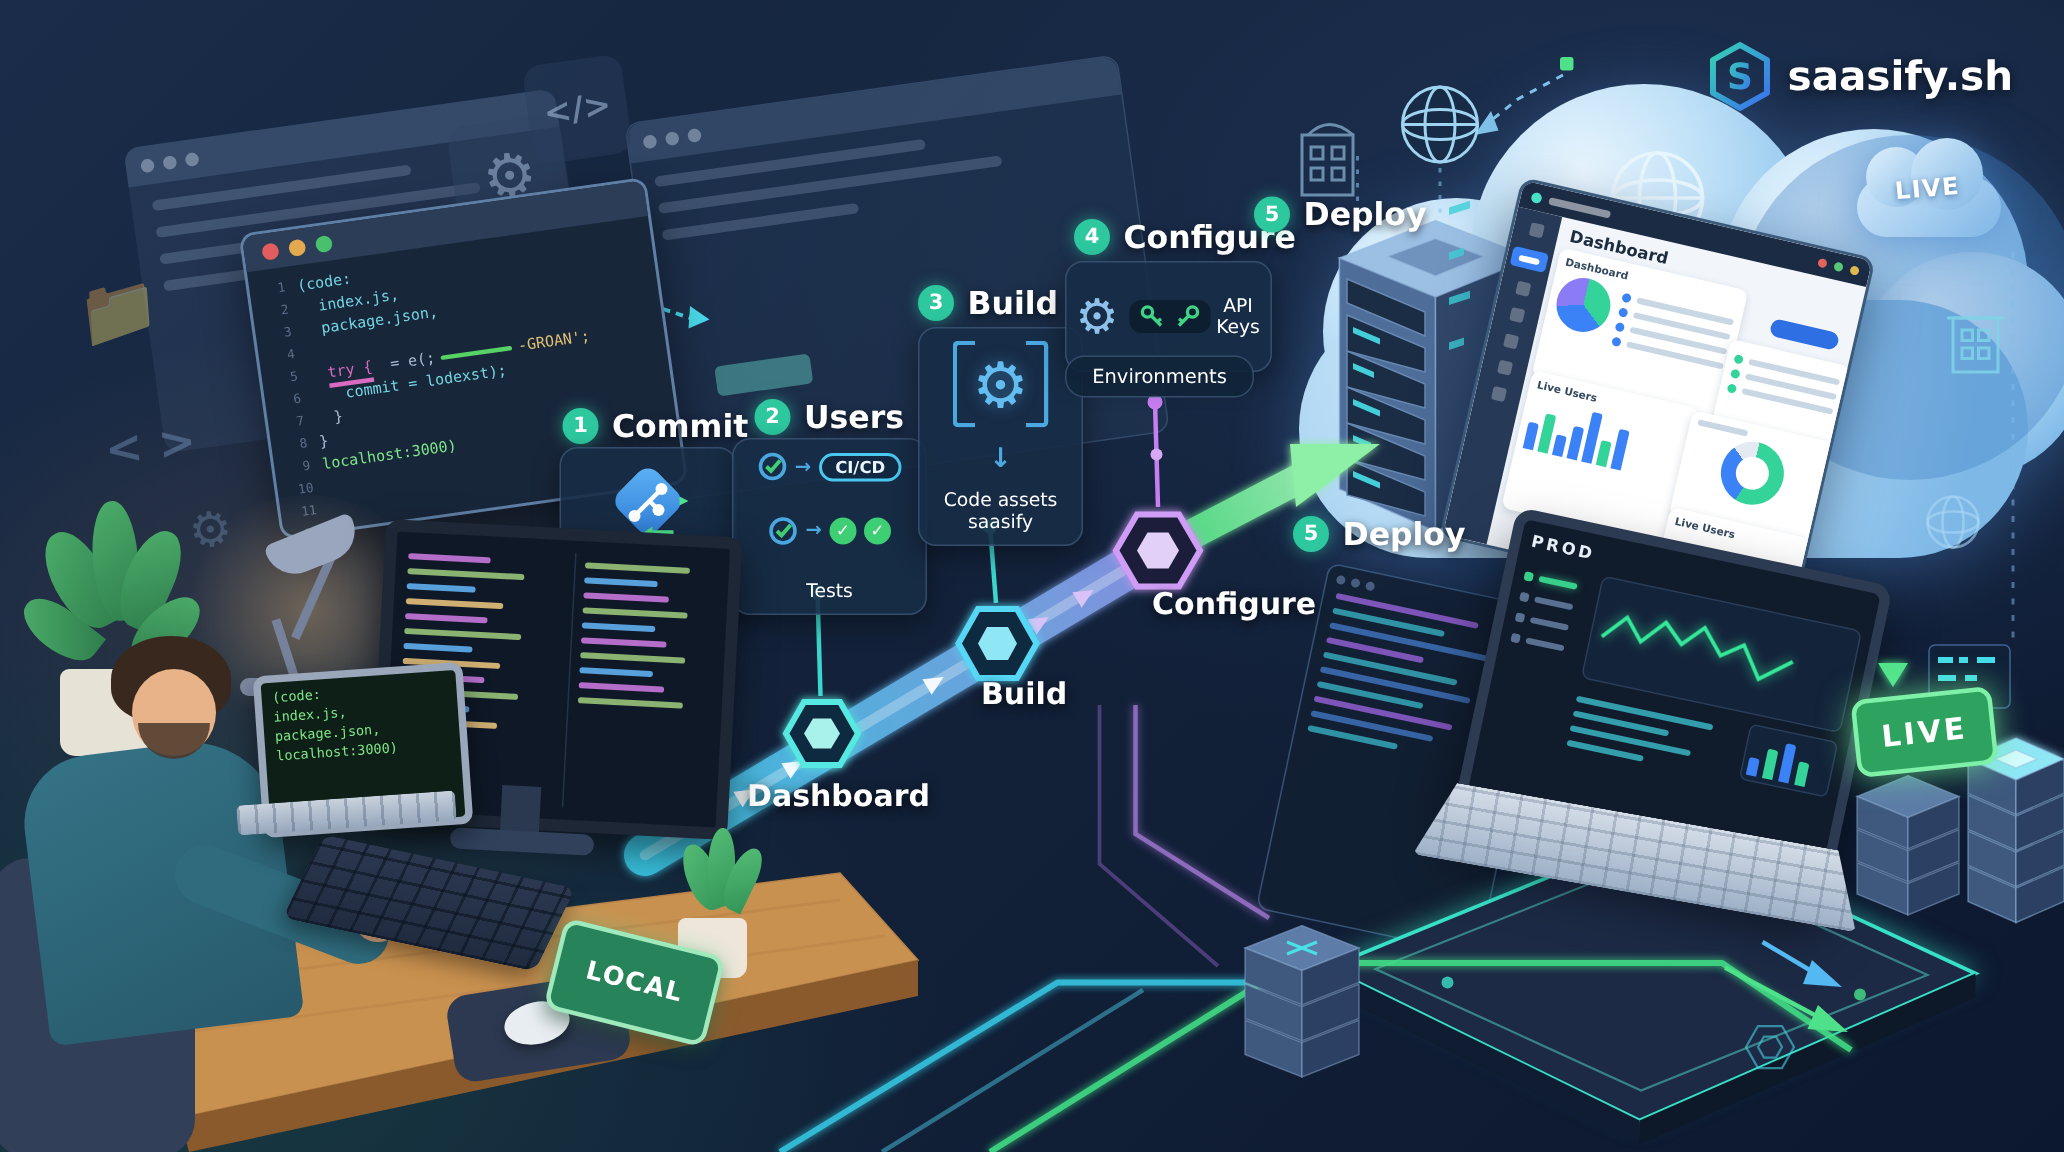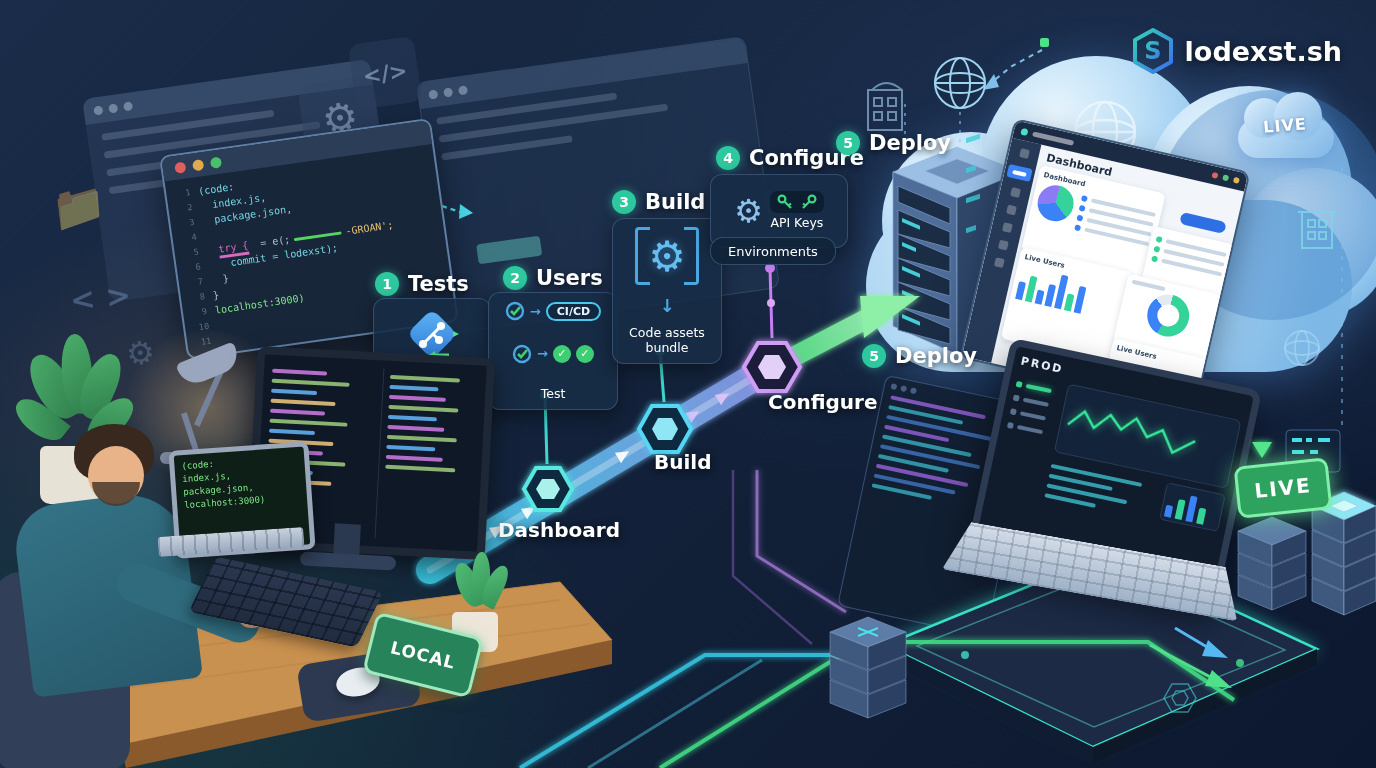--- a/index.html
+++ b/index.html
@@ -625,21 +625,21 @@
         <div class="crow c-cyan ind2">commit = lodexst);</div>
         <div class="crow c-dim ind1">}</div>
         <div class="crow c-dim">}</div>
         <div class="crow c-grn">localhost:3000)</div>
       </div>
     </div>
   </div>
 
   <div class="hdr" style="left:375px;top:272px;">
     <span class="num">1</span>
-    <span class="txt">Tests</span>
+    <span class="txt">Commit</span>
   </div>
   <div class="hdr" style="left:503px;top:266px;">
     <span class="num">2</span>
     <span class="txt">Users</span>
   </div>
   <div class="hdr" style="left:612px;top:190px;">
     <span class="num">3</span>
     <span class="txt">Build</span>
   </div>
   <div class="hdr" style="left:716px;top:146px;">
@@ -683,34 +683,34 @@
     </div>
     <div class="trow">
       <svg width="20" height="20" viewBox="0 0 20 20">
         <circle cx="10" cy="10" r="8" fill="none" stroke="#4aa7e0" stroke-width="2.4"></circle>
         <path d="M6 10 l3 3 l6 -7" fill="none" stroke="#3ecf74" stroke-width="2.6"></path>
       </svg>
       <span class="sarrow">→</span>
       <span class="okdisc">✓</span>
       <span class="okdisc">✓</span>
     </div>
-    <div class="cap">Test</div>
+    <div class="cap">Tests</div>
   </div>
 
   <div class="card" style="left:612px;top:218px;width:96px;height:128px;">
     <div class="bracket">
         <span class="gearbig">⚙</span>
       </div>
     <div class="dn">↓</div>
-    <div class="cap">Code assets bundle</div>
+    <div class="cap">Code assets saasify</div>
   </div>
 
   <div class="card" style="left:710px;top:174px;width:124px;height:60px;flex-direction:row;justify-content:center;gap:7px;padding:6px;">
     <span style="font-size:32px;color:#8ec2ea;">⚙</span>
-    <div style="display:flex;flex-direction:column;align-items:center;gap:3px;">
+    <div style="display:flex;flex-direction:row;align-items:center;gap:3px;">
       <div class="keysbox">
         <svg width="18" height="16" viewBox="0 0 18 16">
             <circle cx="5" cy="5" r="3.4" fill="none" stroke="#3ed584" stroke-width="2.2"></circle>
             <line x1="7.5" y1="7.5" x2="14" y2="14" stroke="#3ed584" stroke-width="2.2"></line>
             <line x1="11.5" y1="11.5" x2="14" y2="9.5" stroke="#3ed584" stroke-width="2.2"></line>
           </svg>
         <svg width="18" height="16" viewBox="0 0 18 16">
             <circle cx="13" cy="5" r="3.4" fill="none" stroke="#3ed584" stroke-width="2.2"></circle>
             <line x1="10.5" y1="7.5" x2="4" y2="14" stroke="#3ed584" stroke-width="2.2"></line>
             <line x1="6.5" y1="11.5" x2="4" y2="9.5" stroke="#3ed584" stroke-width="2.2"></line>
@@ -814,16 +814,16 @@
     <svg width="42" height="46" viewBox="0 0 42 46">
       <defs>
           <linearGradient id="lgrad" x1="0" y1="0" x2="1" y2="1">
             <stop offset="0" stop-color="#34d3b2"></stop>
             <stop offset="1" stop-color="#3b6ff0"></stop>
           </linearGradient>
         </defs>
       <polygon points="21,2 39,12 39,34 21,44 3,34 3,12" fill="none" stroke="url(#lgrad)" stroke-width="4" stroke-linejoin="round"></polygon>
       <text x="21" y="31" text-anchor="middle" font-size="24" font-weight="bold" fill="url(#lgrad)" font-family="DejaVu Sans, sans-serif">S</text>
     </svg>
-    <span class="nm">lodexst.sh</span>
+    <span class="nm">saasify.sh</span>
   </div>
 
 </div>
 
 </body></html>

